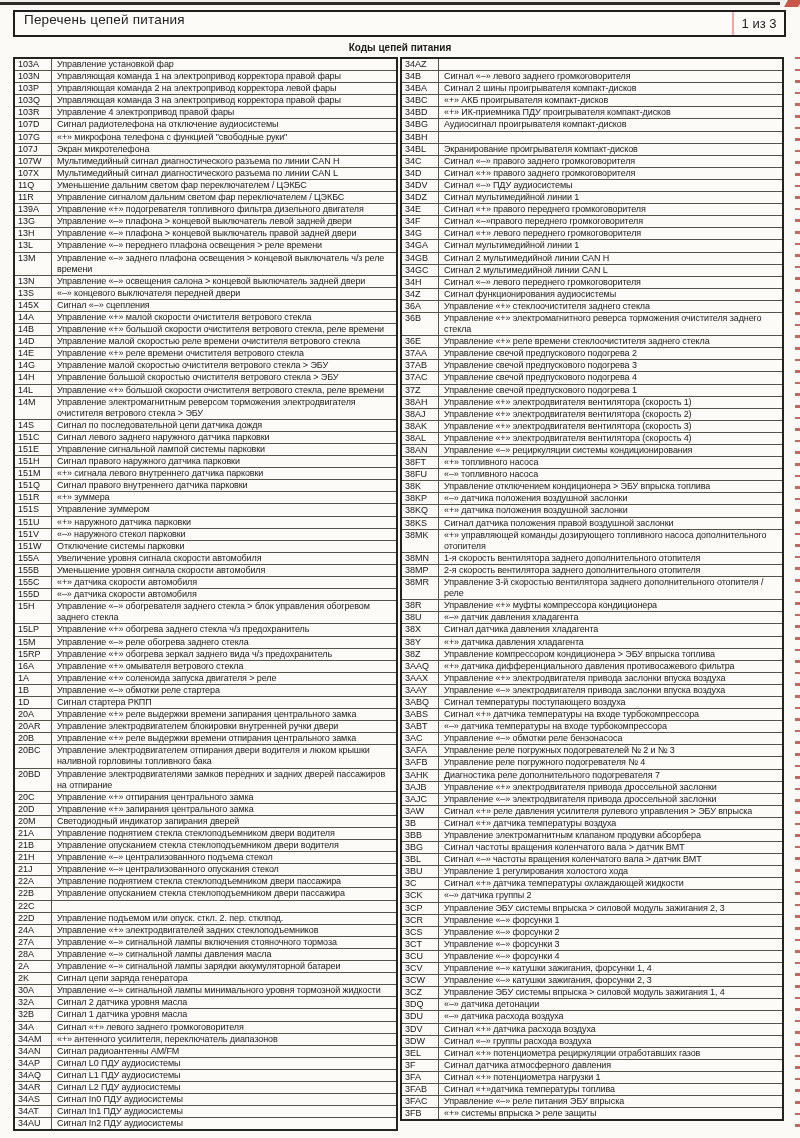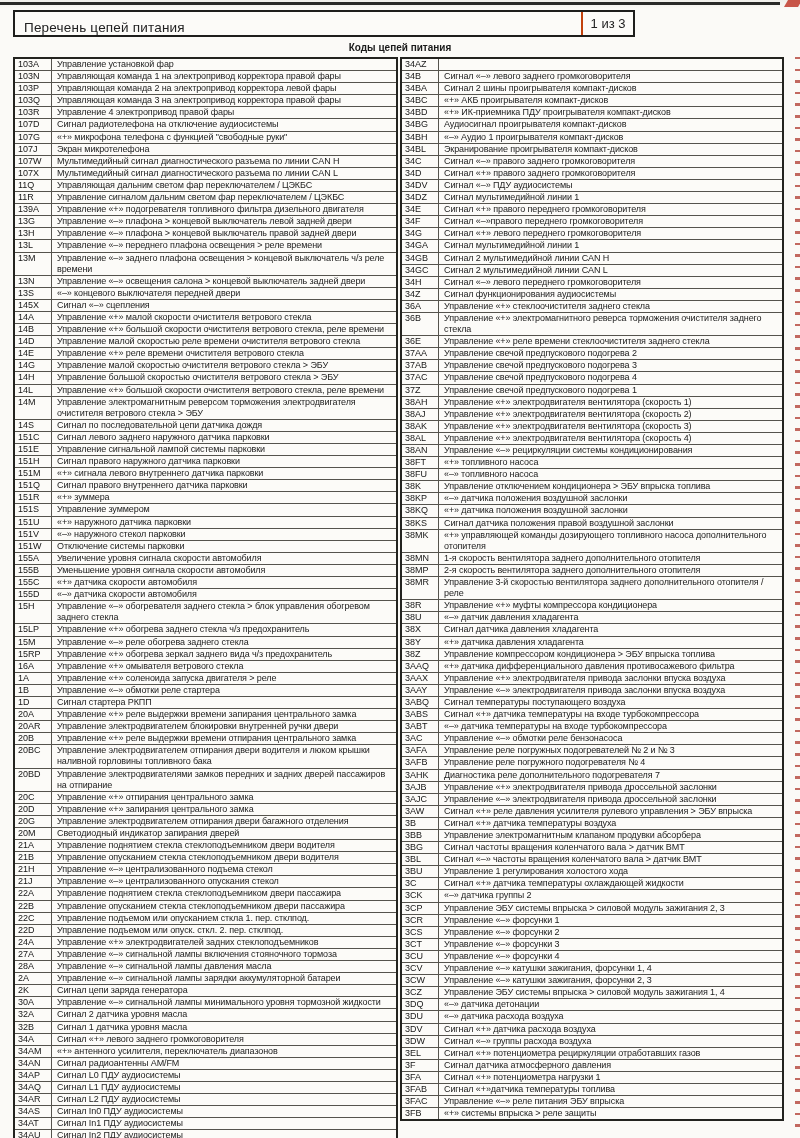--- a/index.html
+++ b/index.html
@@ -23,32 +23,32 @@
     position:absolute; right:0; top:0; width:14px; height:7px;
     background:#c0392b; transform:skewX(-30deg); opacity:.85;
   }
   .red-edge {
     position:absolute; right:0; top:57px; width:5px; height:1074px;
     background:repeating-linear-gradient(180deg,
       #b4443a 0px, #b4443a 2.5px, rgba(0,0,0,0) 2.5px, rgba(0,0,0,0) 11.6px);
     opacity:.8;
   }
   .header-box {
-    position:absolute; left:13px; top:10px; width:622px; height:27px;
+    position:absolute; left:13px; top:10px; width:773px; height:27px;
     border:2px solid #1e1e1c; background:#fcfbf8;
-    display:flex; align-items:flex-end;
+    display:flex; align-items:flex-start;
   }
   .header-title {
     flex:1; font-size:13.5px; padding-left:9px; color:#222;
     letter-spacing:.2px;
   }
   .header-page {
-    width:52px; height:100%; border-left:2px solid #c2410c;
+    width:52px; height:100%; border-left:2px solid #fca5a5;
     display:flex; align-items:center; justify-content:center;
-    font-size:13px; color:#222;margin-top:19px;
+    font-size:13px; color:#222;
   }
   .section-title {
     position:absolute; left:0; top:42px; width:100%;
     text-align:center; font-size:10px; font-weight:bold; color:#1a1a1a;
   }
   .tbl {
     position:absolute; top:57px;
     border:2px solid #23231f; background:#fcfbf8;
   }
   .tbl-left  { left:13px;  width:385px; }
@@ -122,21 +122,21 @@
       <div class="row">
         <div class="code">107W</div>
         <div class="desc">Мультимедийный сигнал диагностического разъема по линии CAN H</div>
       </div>
       <div class="row">
         <div class="code">107X</div>
         <div class="desc">Мультимедийный сигнал диагностического разъема по линии CAN L</div>
       </div>
       <div class="row">
         <div class="code">11Q</div>
-        <div class="desc">Управляющая дальним светом фар переключателем / ЦЭКБС</div>
+        <div class="desc">Уменьшение дальним светом фар переключателем / ЦЭКБС</div>
       </div>
       <div class="row">
         <div class="code">11R</div>
         <div class="desc">Управление сигналом дальним светом фар переключателем / ЦЭКБС</div>
       </div>
       <div class="row">
         <div class="code">139A</div>
         <div class="desc">Управление «+» подогревателя топливного фильтра дизельного двигателя</div>
       </div>
       <div class="row">
@@ -313,24 +313,20 @@
       </div>
       <div class="row">
         <div class="code">20C</div>
         <div class="desc">Управление «+» отпирания центрального замка</div>
       </div>
       <div class="row">
         <div class="code">20D</div>
         <div class="desc">Управление «+» запирания центрального замка</div>
       </div>
       <div class="row">
-        <div class="code">20G</div>
-        <div class="desc">Управление электродвигателем отпирания двери багажного отделения</div>
-      </div>
-      <div class="row">
         <div class="code">20M</div>
         <div class="desc">Светодиодный индикатор запирания дверей</div>
       </div>
       <div class="row">
         <div class="code">21A</div>
         <div class="desc">Управление поднятием стекла стеклоподъемником двери водителя</div>
       </div>
       <div class="row">
         <div class="code">21B</div>
         <div class="desc">Управление опусканием стекла стеклоподъемником двери водителя</div>
@@ -346,21 +342,20 @@
       <div class="row">
         <div class="code">22A</div>
         <div class="desc">Управление поднятием стекла стеклоподъемником двери пассажира</div>
       </div>
       <div class="row">
         <div class="code">22B</div>
         <div class="desc">Управление опусканием стекла стеклоподъемником двери пассажира</div>
       </div>
       <div class="row">
         <div class="code">22C</div>
-        <div class="desc">Управление подъемом или опусканием сткла 1. пер. стклпод.</div>
       </div>
       <div class="row">
         <div class="code">22D</div>
         <div class="desc">Управление подъемом или опуск. сткл. 2. пер. стклпод.</div>
       </div>
       <div class="row">
         <div class="code">24A</div>
         <div class="desc">Управление «+» электродвигателей задних стеклоподъемников</div>
       </div>
       <div class="row">
@@ -447,21 +442,20 @@
       <div class="row">
         <div class="code">34BD</div>
         <div class="desc">«+» ИК-приемника ПДУ проигрывателя компакт-дисков</div>
       </div>
       <div class="row">
         <div class="code">34BG</div>
         <div class="desc">Аудиосигнал проигрывателя компакт-дисков</div>
       </div>
       <div class="row">
         <div class="code">34BH</div>
-        <div class="desc">«–» Аудио 1 проигрывателя компакт-дисков</div>
       </div>
       <div class="row">
         <div class="code">34BL</div>
         <div class="desc">Экранирование проигрывателя компакт-дисков</div>
       </div>
       <div class="row">
         <div class="code">34C</div>
         <div class="desc">Сигнал «–» правого заднего громкоговорителя</div>
       </div>
       <div class="row">

